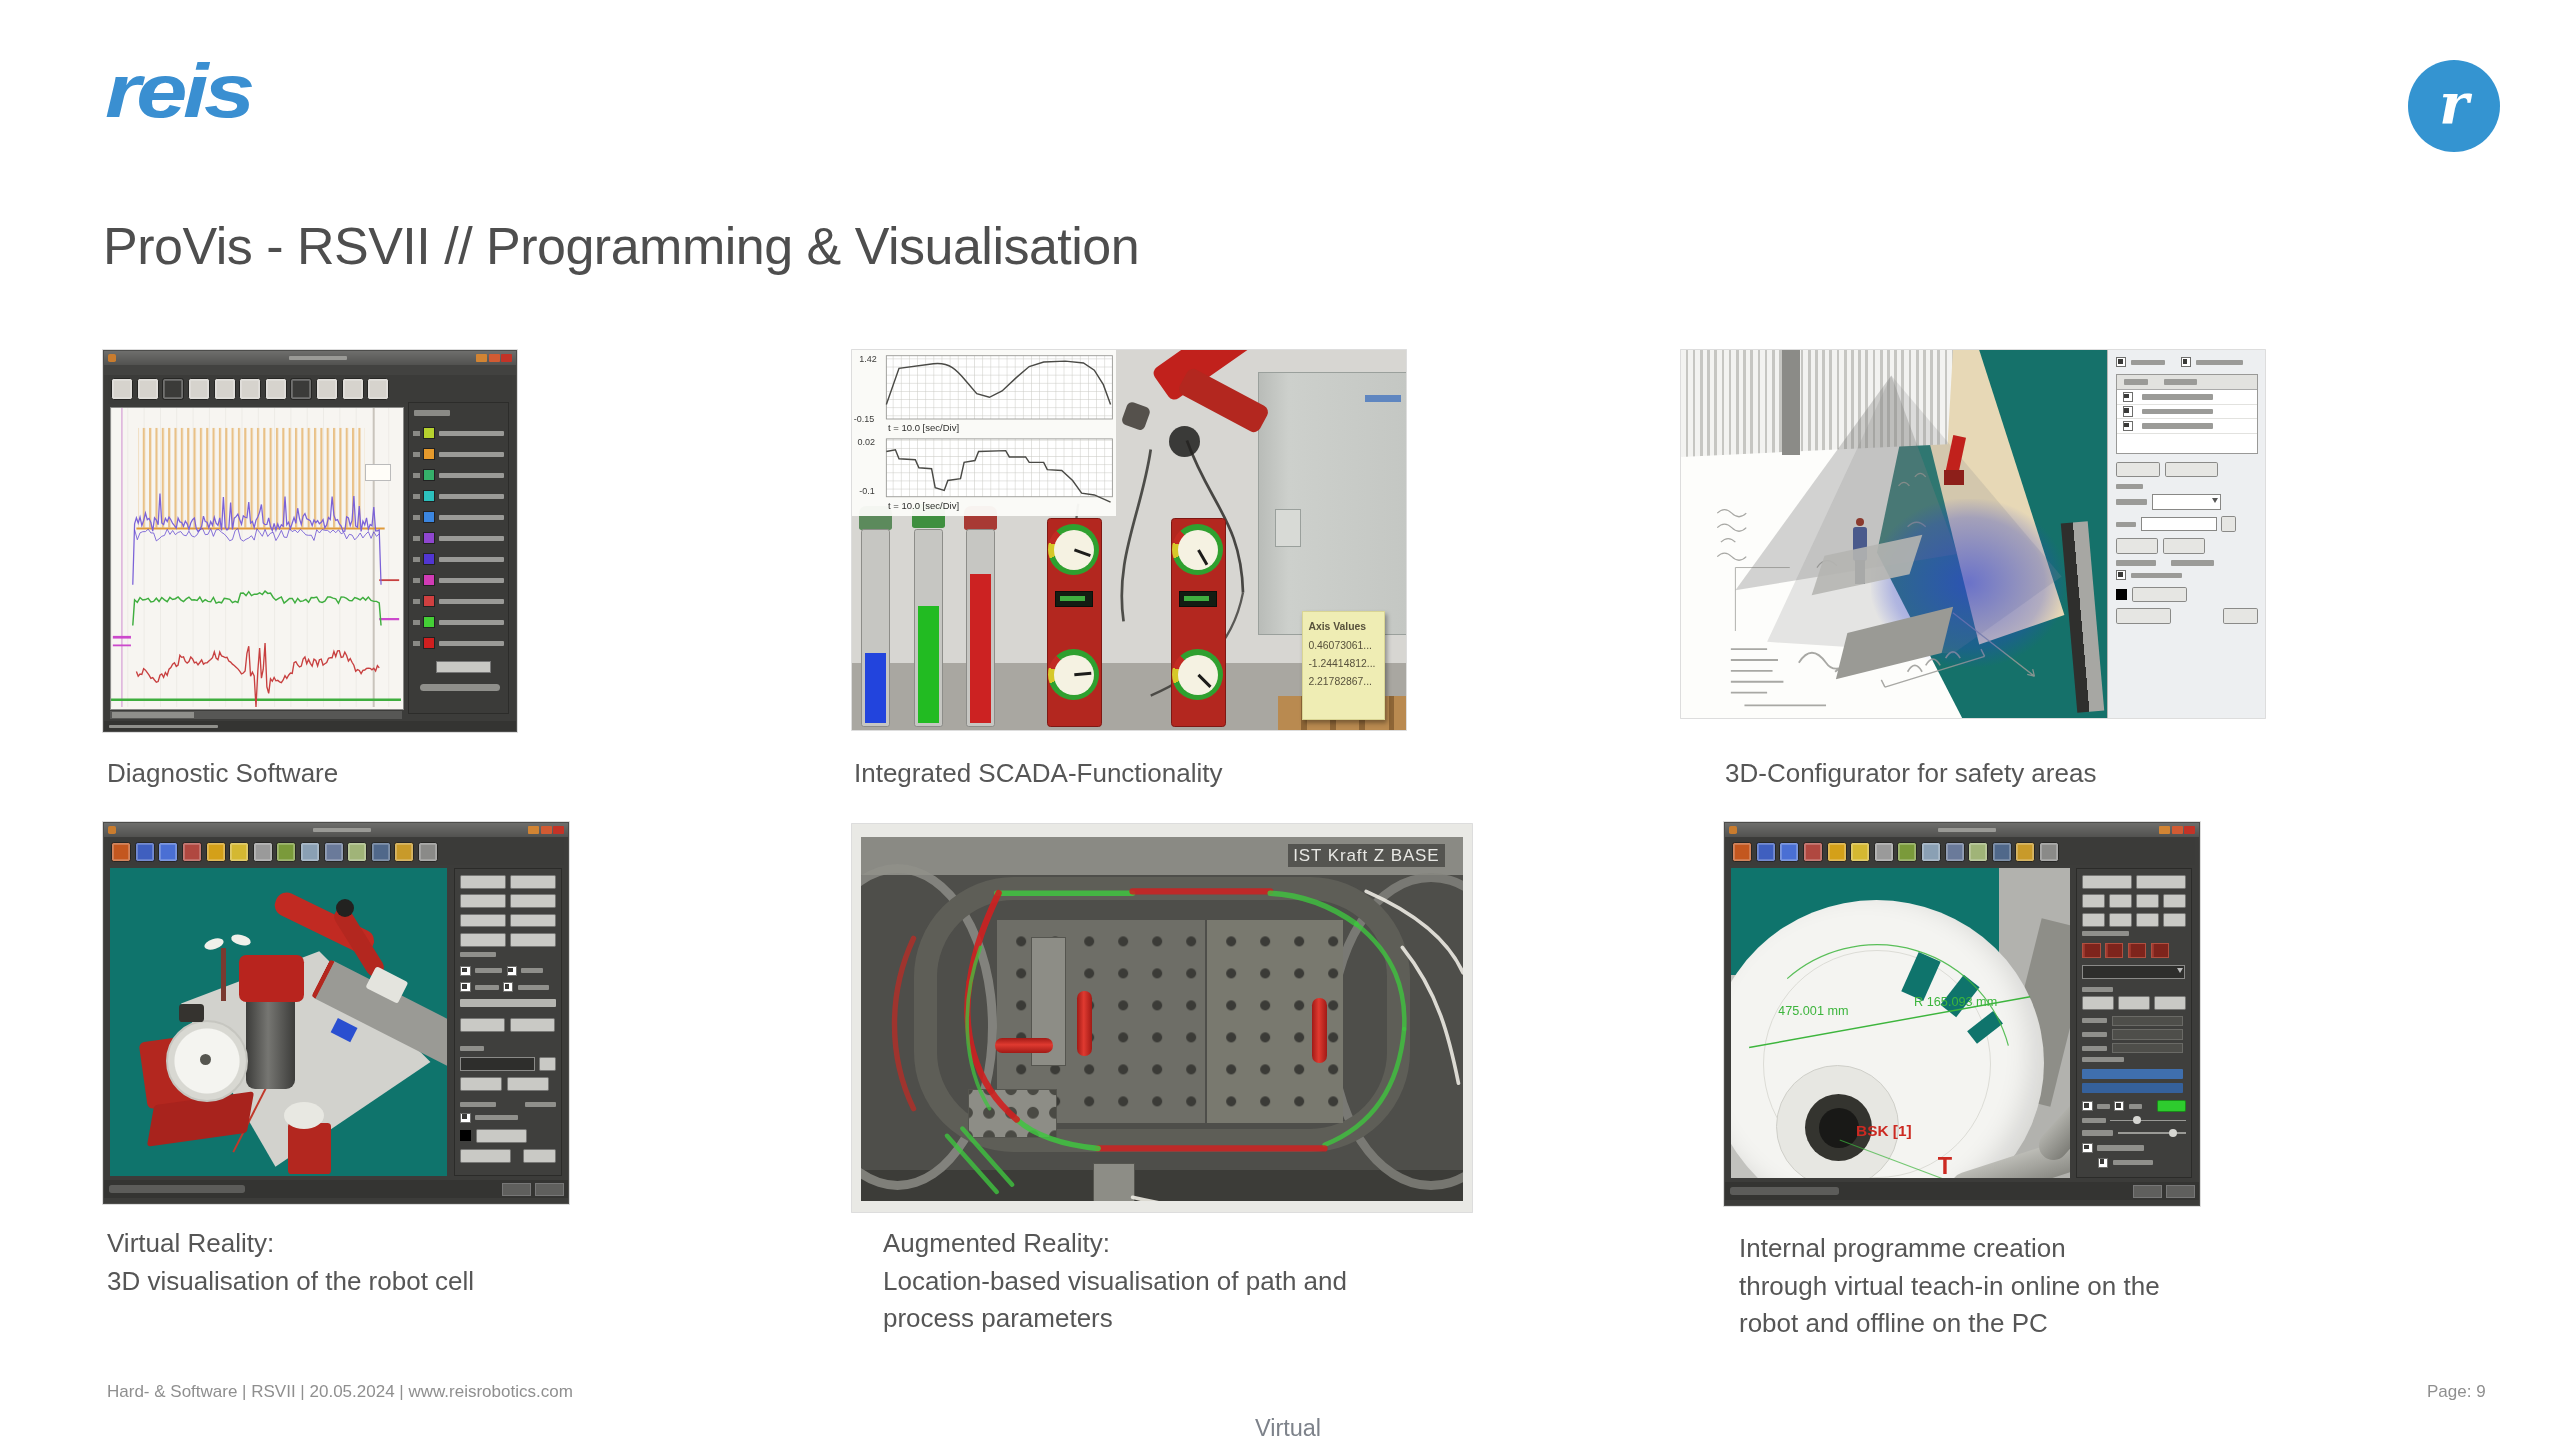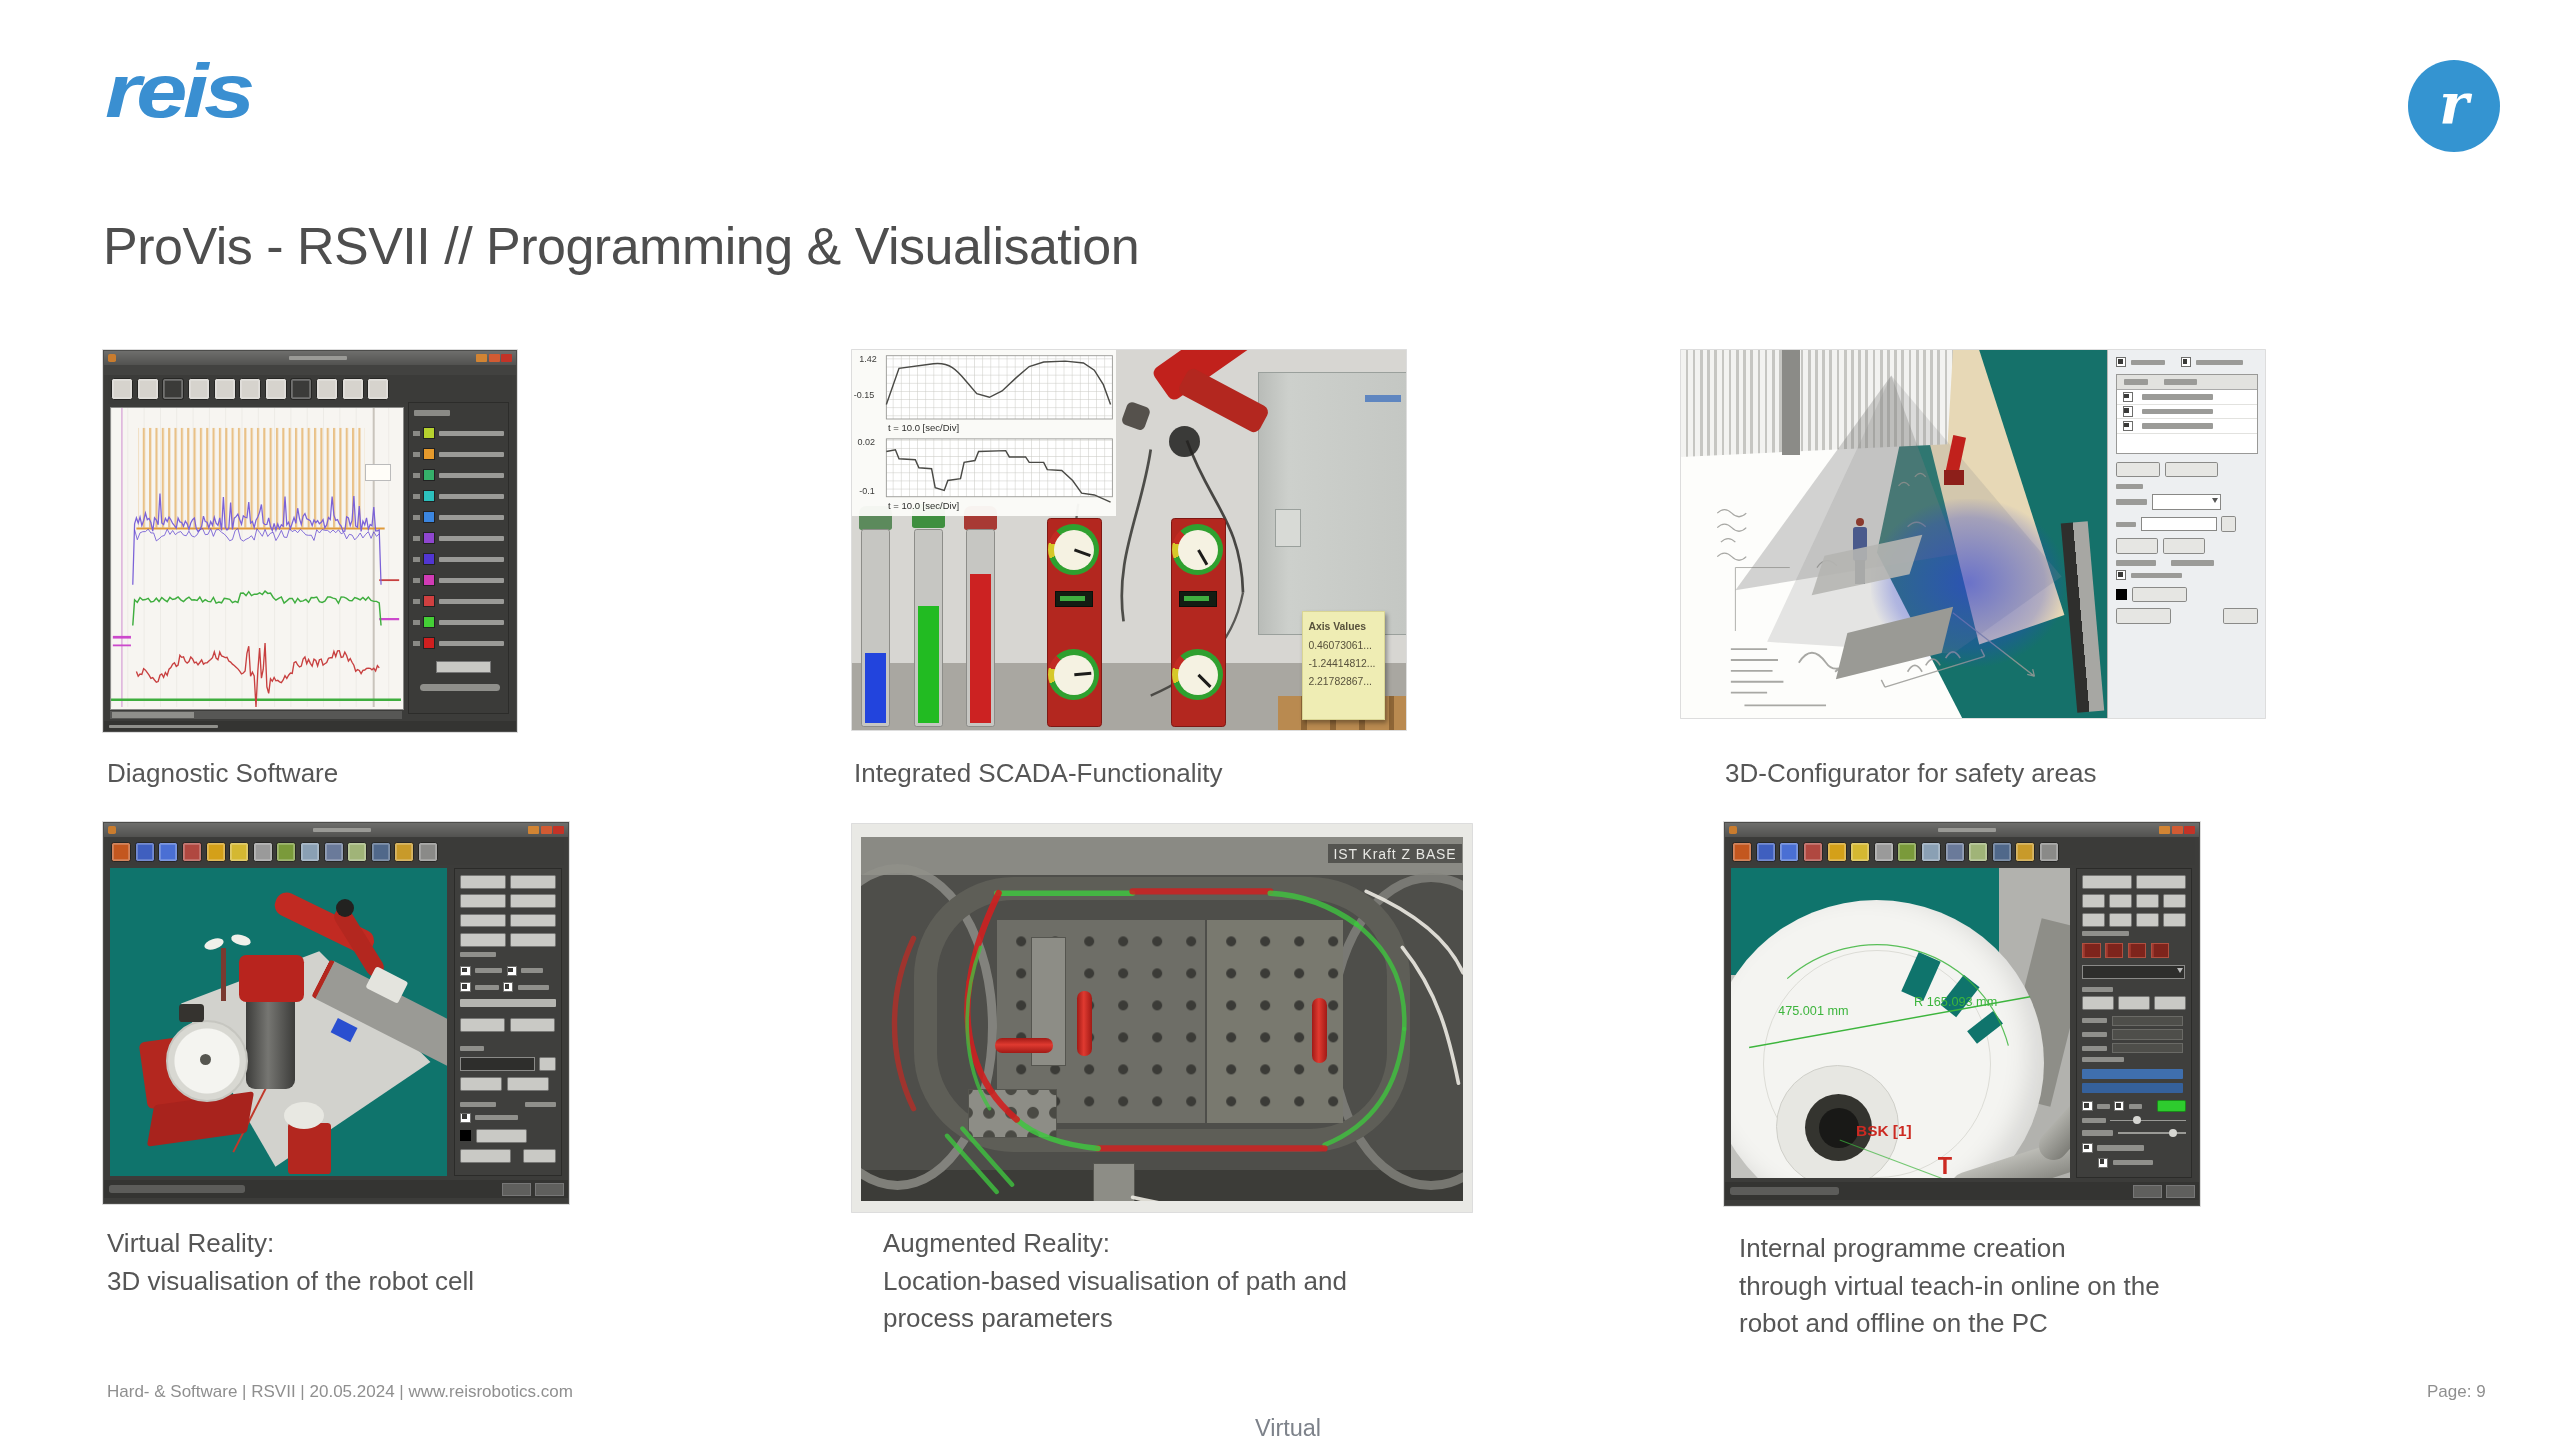--- a/index.html
+++ b/index.html
@@ -102,22 +102,22 @@
   #tile-ar{left:852px;top:824px;width:620px;height:388px;background:#e9e9e5}
   #ar-photo{position:absolute;left:9px;top:12.7px;right:9px;bottom:11px;background:#4e4e4a;overflow:hidden}
   #ar-frame{position:absolute;left:53px;top:40px;width:496px;height:275px;border:23.5px solid #5e5e57;
             border-radius:100px;box-sizing:border-box}
   .ar-plate{position:absolute;top:0;bottom:0;
             background-image:radial-gradient(circle,#3b3b37 4.5px,rgba(0,0,0,0) 5.4px);
             background-size:34px 32px;background-position:7.2px 5.4px}
   .ar-handle{position:absolute;width:15.4px;height:65px;border-radius:7.2px;
              background:linear-gradient(90deg,#a11a16,#e03a30 45%,#a11a16)}
   .ar-block{position:absolute;background:#8d8d86;border:0.9px solid #55554f}
-  #ar-wm{position:absolute;right:1px;top:7.2px;background:rgba(40,40,38,.55);color:#e8e8e4;
-         font-size:14px;padding:1.8px 5.4px;letter-spacing:0.9px}
+  #ar-wm{position:absolute;right:18px;top:7.2px;background:rgba(40,40,38,.55);color:#e8e8e4;
+         font-size:17px;padding:1.8px 5.4px;letter-spacing:0.9px}
 
   
   #tile-teach{left:1724px;top:822px;width:474px;height:382px}
   #th-view{left:6.3px;top:45px;width:339px;height:310px;background:#c2c2be}
 </style>
 </head>
 <body>
 
 <div class="logo">reis</div>
 <div class="badge">
@@ -326,21 +326,21 @@
         </pattern>
       </defs>
       <rect x="38" y="6" width="250" height="70" fill="#fff"></rect>
       <rect x="38" y="6" width="250" height="70" fill="url(#grid9)" stroke="#9a9a96"></rect>
       <path d="M38,60 L52,20 L90,15 C108,13 116,22 126,34 L138,48 L152,52 L166,45 L182,30 L196,18 L212,13 L236,12 L256,14 L268,22 L278,38 L286,60" fill="none" stroke="#4a4a46" stroke-width="1.6"></path>
       <rect x="38" y="98" width="250" height="64" fill="#fff"></rect>
       <rect x="38" y="98" width="250" height="64" fill="url(#grid9)" stroke="#9a9a96"></rect>
       <path d="M38,112 L48,110 L52,120 L70,121 L74,130 L88,131 L92,152 L102,155 L106,144 L120,142 L124,124 L136,122 L140,112 L170,111 L174,118 L192,118 L196,124 L212,124 L216,132 L232,133 L244,144 L254,158 L268,160 L286,168" fill="none" stroke="#4a4a46" stroke-width="1.6"></path>
     </svg>
     <span class="sc-tick" style="left:7.2px;top:3.6px">1.42</span>
-    <span class="sc-tick" style="left:1.8px;top:40px">-0.15</span>
+    <span class="sc-tick" style="left:1.8px;top:64px">-0.15</span>
     <span class="sc-label" style="left:36px;top:72px">t = 10.0 [sec/Div]</span>
     <span class="sc-tick" style="left:5.4px;top:87px">0.02</span>
     <span class="sc-tick" style="left:7.2px;top:136px">-0.1</span>
     <span class="sc-label" style="left:36px;top:150px">t = 10.0 [sec/Div]</span>
   </div>
 </div>
 <div class="caption" style="left:854px;top:755px">Integrated SCADA-Functionality</div>
 
 <div class="tile" id="tile-config">
   <div id="cfg-view">

